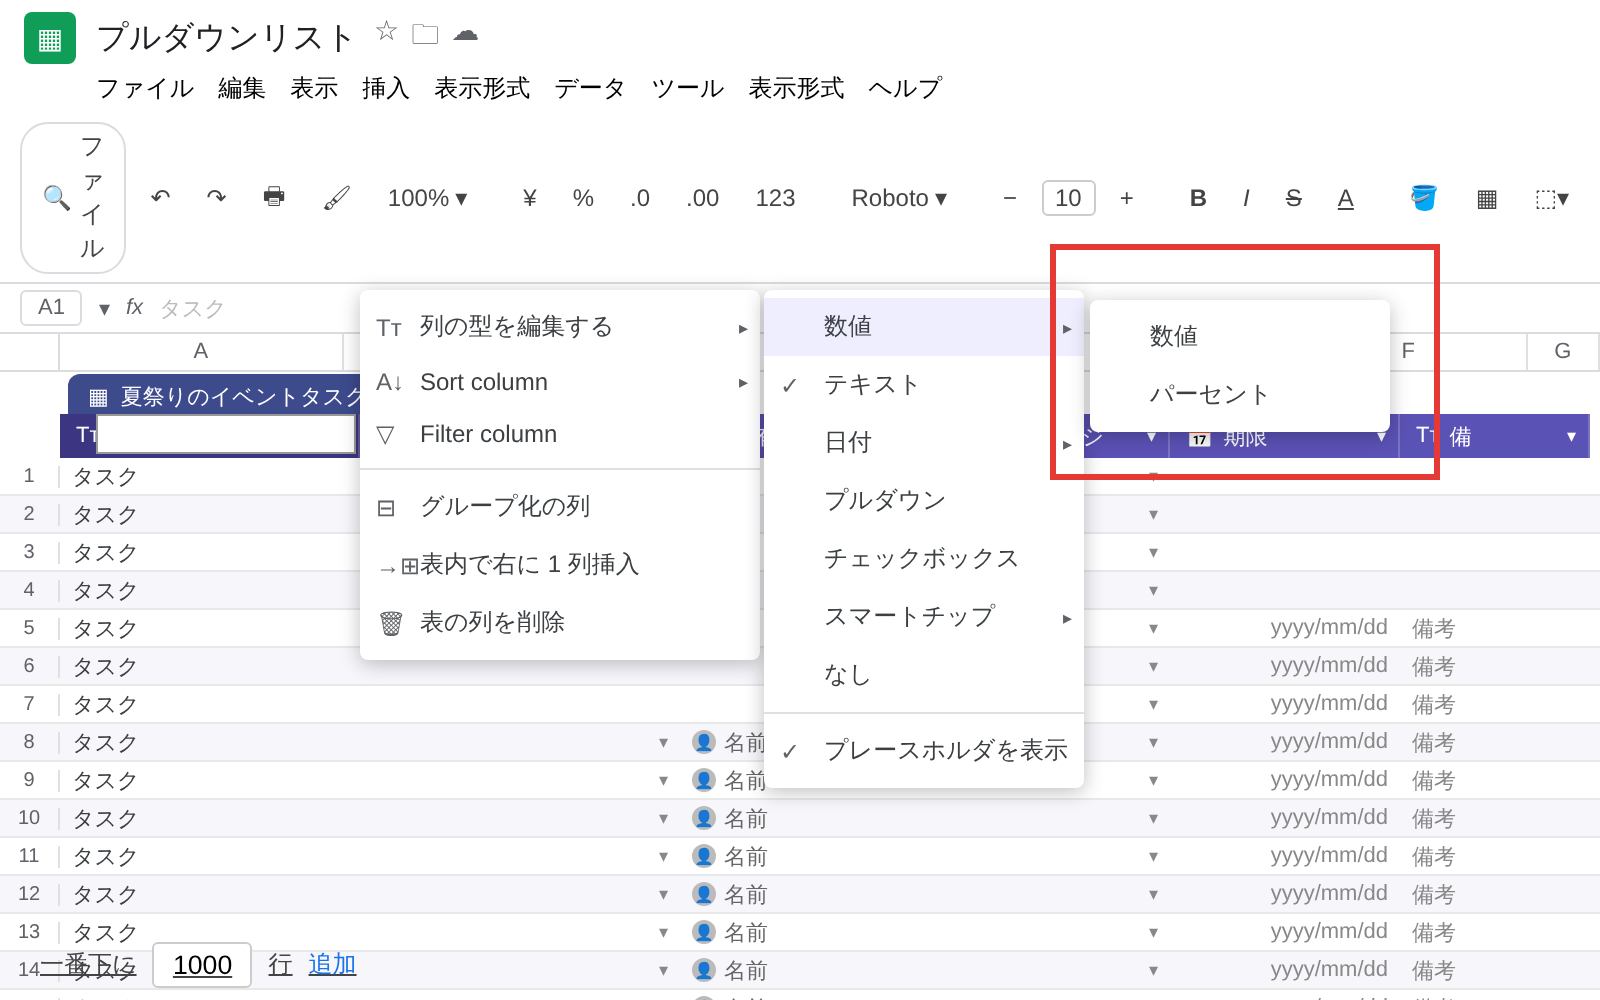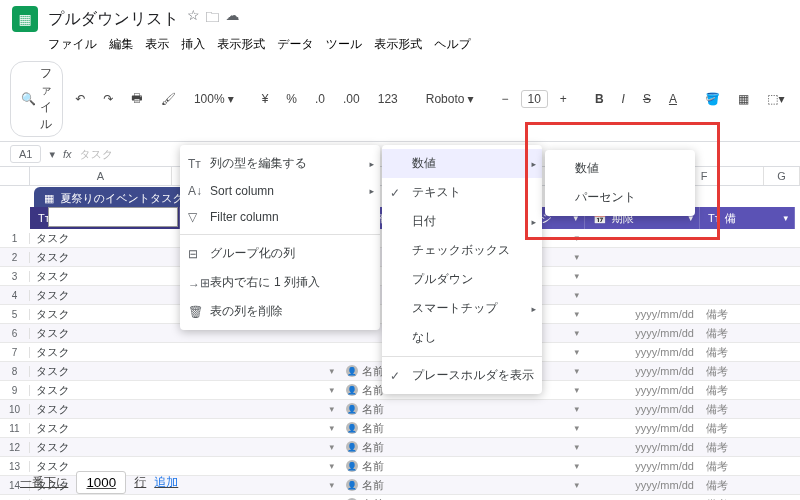--- a/index.html
+++ b/index.html
@@ -417,24 +417,24 @@
     </div>
   <div class="mi">
       <span class="icon-l">✓</span>
       <span>テキスト</span>
     </div>
   <div class="mi">
       <span>日付</span>
       <span class="arrow-r">▸</span>
     </div>
   <div class="mi">
+      <span>プルダウン</span>
+    </div>
+  <div class="mi">
       <span>チェックボックス</span>
-    </div>
-  <div class="mi">
-      <span>プルダウン</span>
     </div>
   <div class="mi">
       <span>スマートチップ</span>
       <span class="arrow-r">▸</span>
     </div>
   <div class="mi">
       <span>なし</span>
     </div>
   <div class="sep"></div>
   <div class="mi">

